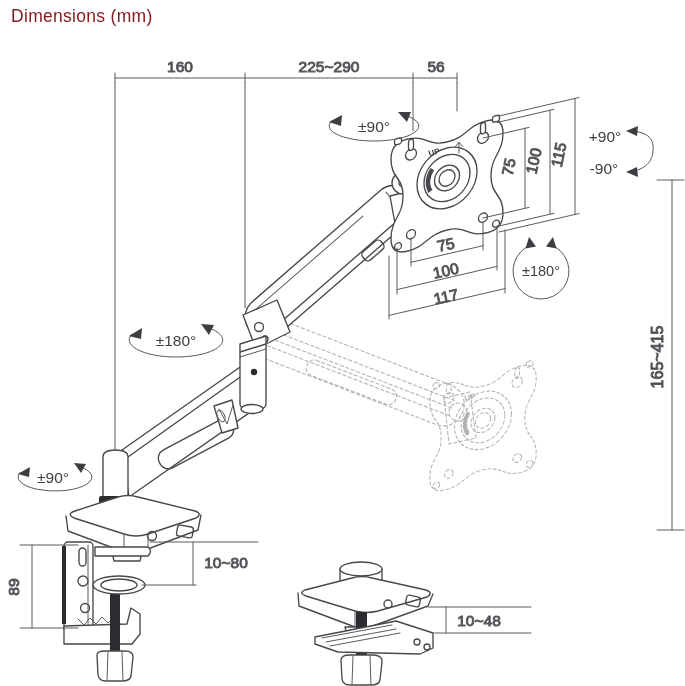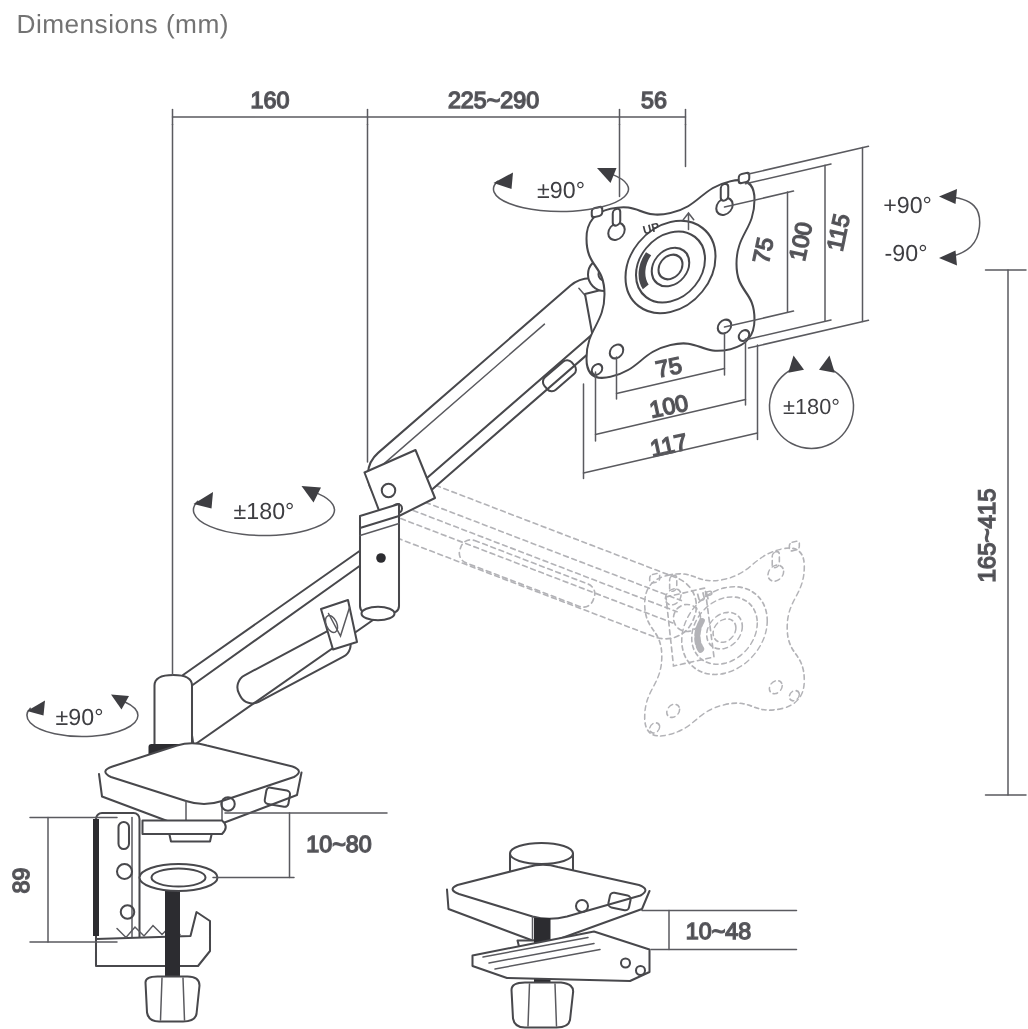--- a/index.html
+++ b/index.html
@@ -1,19 +1,19 @@
 <!DOCTYPE html>
 <html><head>
 <meta charset="utf-8">
 <style>
   html,body{margin:0;padding:0;background:#ffffff;}
   .page{position:relative;width:685px;height:686px;background:#fff;overflow:hidden;
         font-family:"Liberation Sans",sans-serif;}
   .title{position:absolute;left:11px;top:6px;font-size:17.5px;font-weight:500;
-         color:#737373;letter-spacing:.3px;}
+         color:#7f1d1d;letter-spacing:.3px;}
   svg{position:absolute;left:0;top:0;}
   .ln{stroke:#48484c;stroke-width:1.35;fill:none;stroke-linecap:round;stroke-linejoin:round;}
   .lnf{stroke:#48484c;stroke-width:1.35;fill:#ffffff;stroke-linejoin:round;}
   .thin{stroke:#5a5a5f;stroke-width:1;fill:none;stroke-linecap:round;}
   .dimtxt{font-family:"Liberation Sans",sans-serif;font-size:15.5px;fill:#3e3e42;
           text-anchor:middle;}
   .dimsm{font-family:"Liberation Sans",sans-serif;font-size:14.5px;fill:#3e3e42;
          text-anchor:middle;}
   .uptxt{font-family:"Liberation Sans",sans-serif;font-size:8px;font-weight:bold;fill:#3e3e42;
          text-anchor:middle;}

